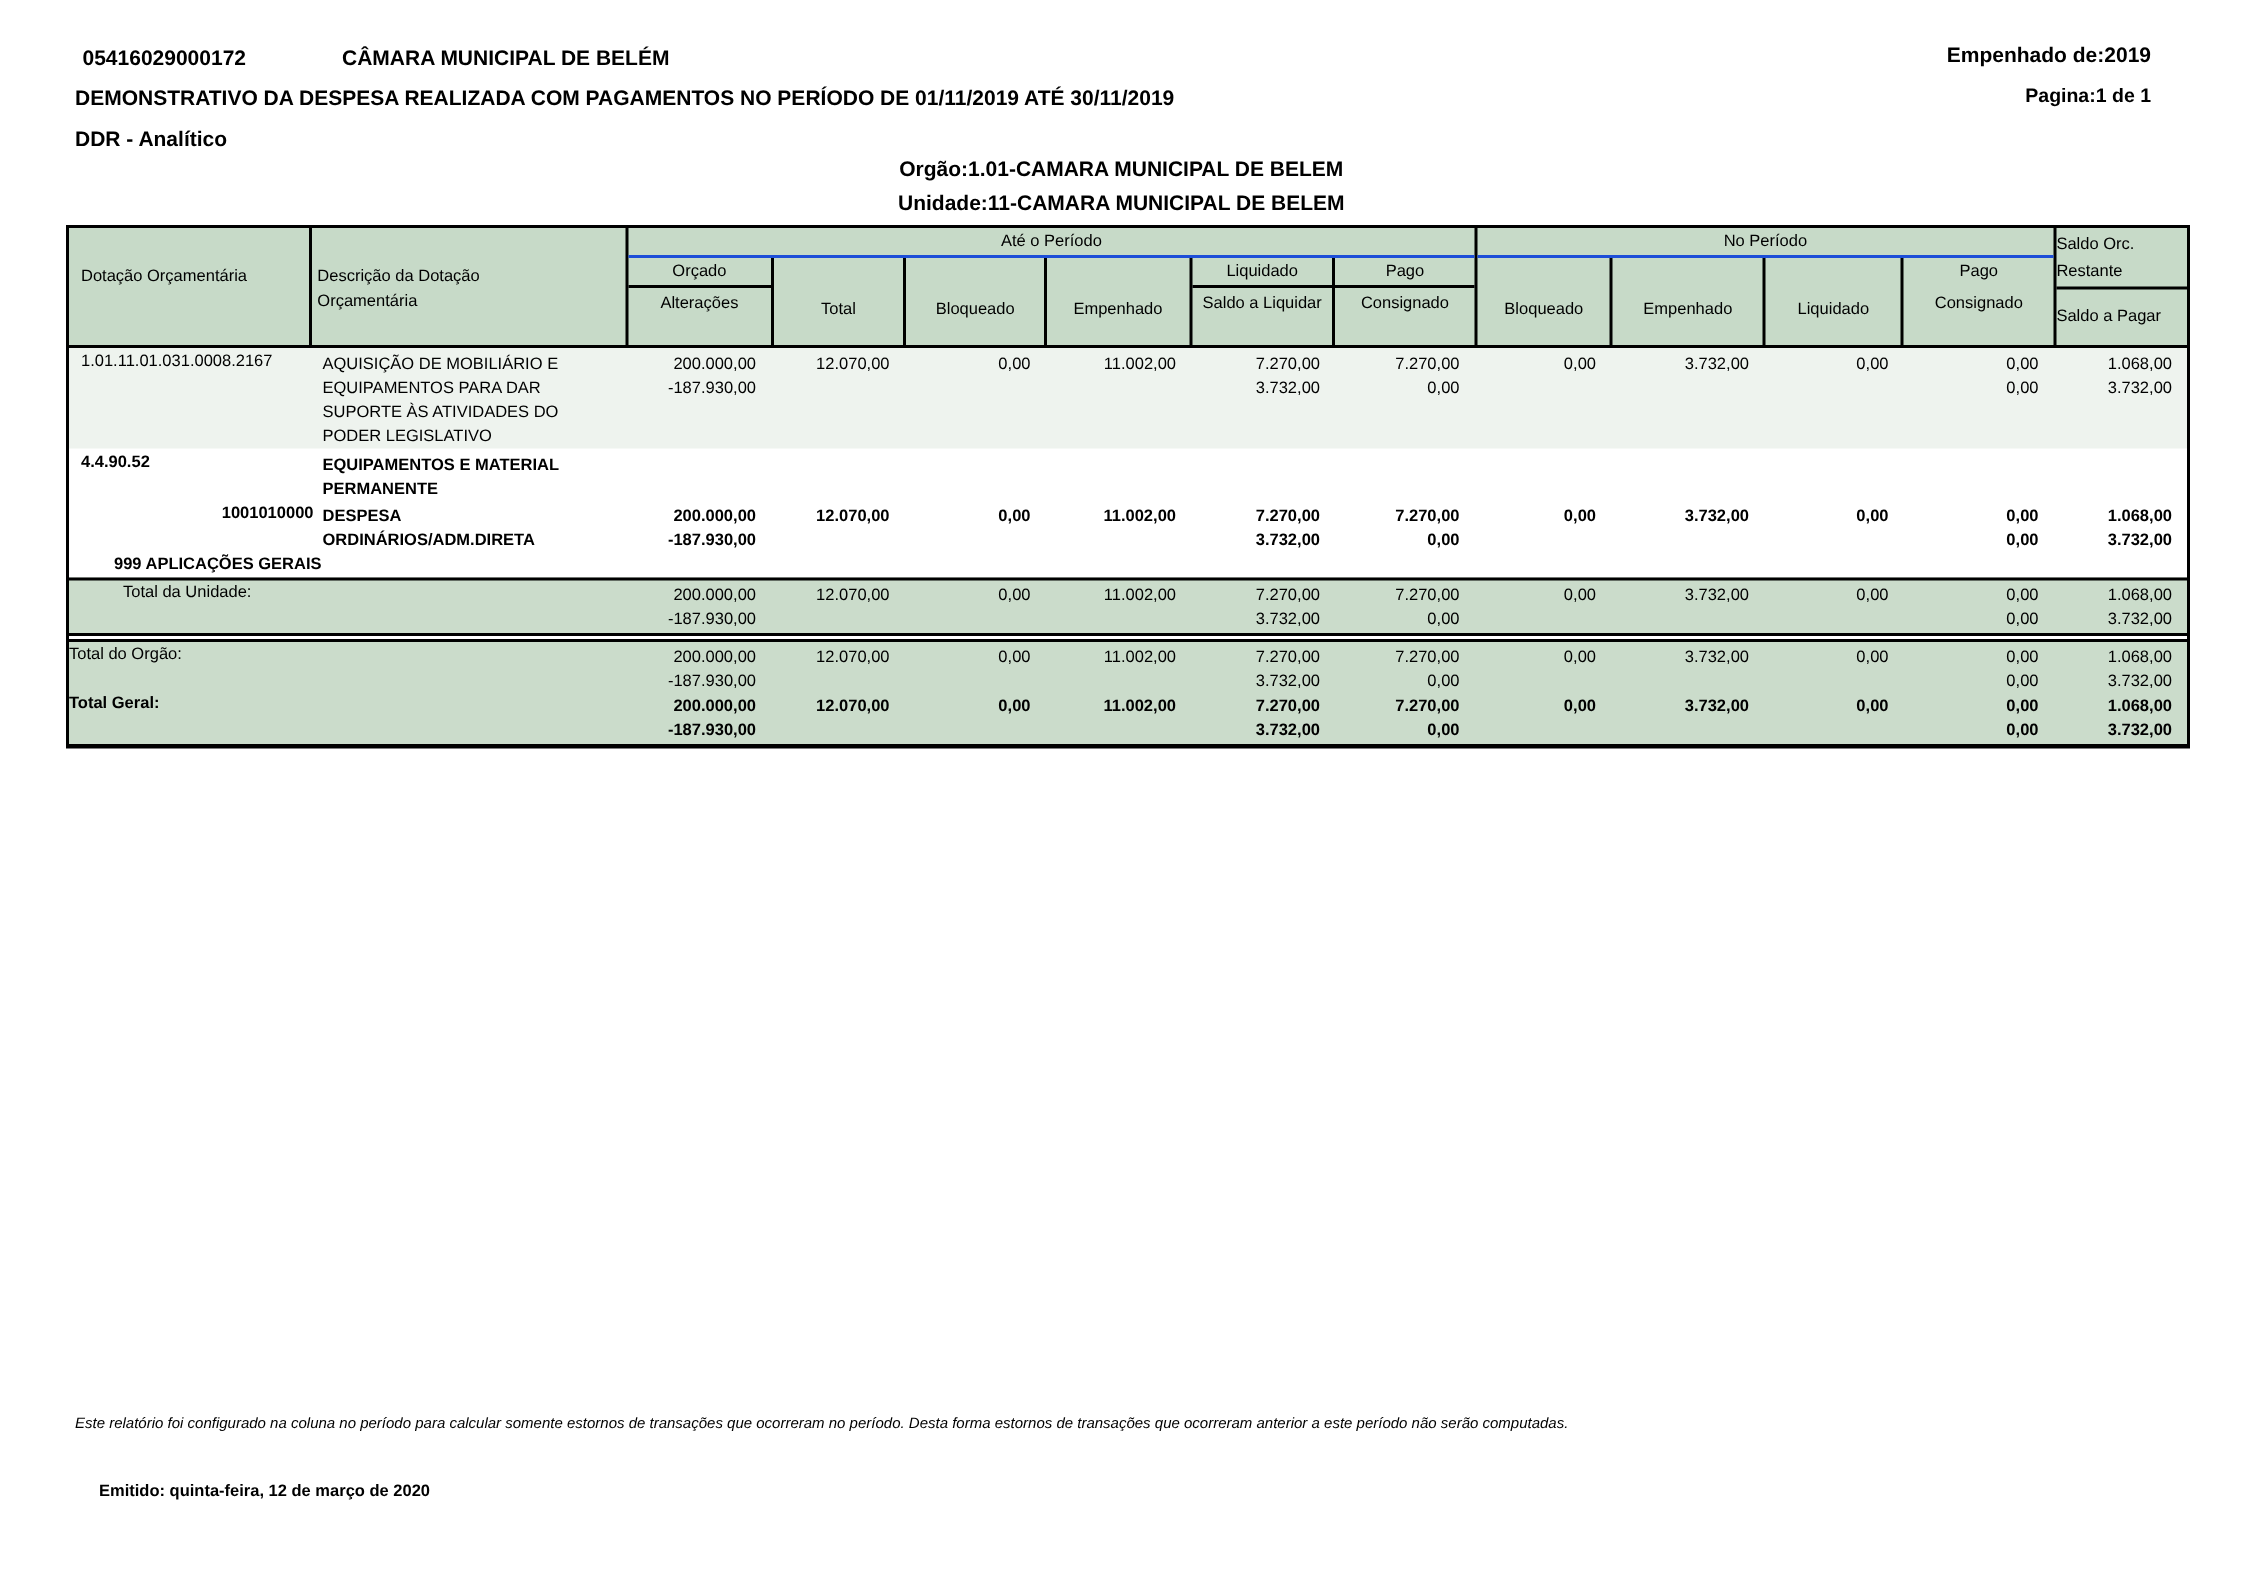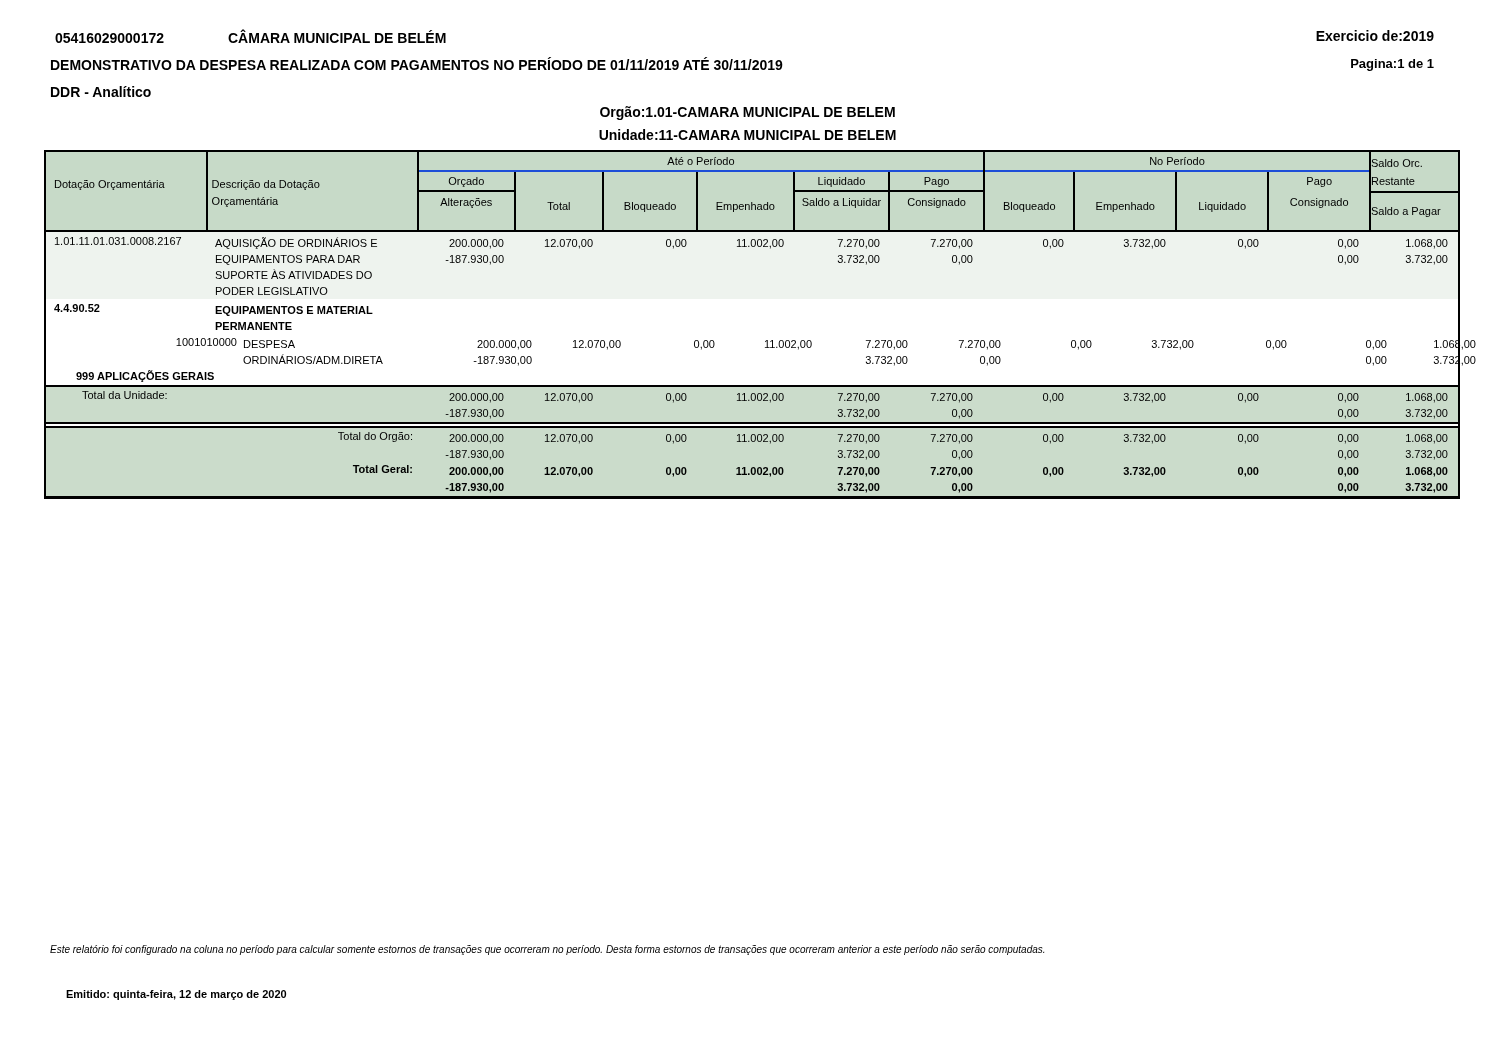--- a/index.html
+++ b/index.html
@@ -44,45 +44,45 @@
 
   
   .grid { display:grid;
     grid-template-columns:165px 206px 97px 89px 94px 97px 96px 93px 91px 102px 93px 100px 89px; }
   .ln { height:16px; line-height:16px; }
   .num { text-align:right; padding-right:10px; }
   .code { padding-left:8px; }
   .desc { padding-left:4px; }
   .row-detail { background:#eef3ee; padding-top:3px; min-height:66px; }
   .row-element { padding-top:3px; min-height:34px; font-weight:bold; }
-  .row-source { padding-top:2px; min-height:34px; font-weight:normal;padding-left:28px; }
+  .row-source { padding-top:2px; min-height:34px; font-weight:bold; }
   .row-source .code { text-align:right; padding-right:2px; padding-left:0; }
   .row-application { min-height:17px; font-weight:bold; padding-left:30px; line-height:16px; }
   .total-box-1 { border-top:2px solid #000; border-bottom:2px solid #000;
     background:#cbdccb; padding-top:2px; min-height:38px; }
   .total-box-2 { margin-top:2px; border-top:2px solid #000; background:#cbdccb; padding-top:2px; }
   .row-total { min-height:33px; }
   .label-left { grid-column:1 / 3; padding-left:36px; }
-  .label-right { grid-column:1 / 3; text-align:right; padding-right:4px; }
+  .label-right { grid-column:1 / 3; text-align:left; padding-right:4px; }
   .row-geral { font-weight:bold; }
 
   
   .footer-note { left:50px; top:944px; font-size:10px; font-style:italic; white-space:nowrap; }
   .emitted-line { left:50px; top:988px; font-size:11px; font-weight:bold;margin-left:16px; }
 </style>
 </head>
 <body>
 
 <div class="page">
 
   <div class="abs doc-number">05416029000172</div>
   <div class="abs entity-name">CÂMARA MUNICIPAL DE BELÉM</div>
   <div class="abs report-title">DEMONSTRATIVO DA DESPESA REALIZADA COM PAGAMENTOS NO PERÍODO DE 01/11/2019 ATÉ 30/11/2019</div>
   <div class="abs report-type">DDR - Analítico</div>
-  <div class="abs exercise">Exercicio de:2019</div>
+  <div class="abs exercise">Empenhado de:2019</div>
   <div class="abs page-info">Pagina:1 de 1</div>
   <div class="abs orgao-line">Orgão:1.01-CAMARA MUNICIPAL DE BELEM</div>
   <div class="abs unidade-line">Unidade:11-CAMARA MUNICIPAL DE BELEM</div>
 
   <div class="report-table">
 
     <div class="thead">
       <div class="h-col1">Dotação Orçamentária</div>
       <div class="h-col2">
         <div>Descrição da Dotação</div>
@@ -125,21 +125,21 @@
           <div>Saldo Orc.</div>
           <div>Restante</div>
         </div>
         <div class="saldo-bot">Saldo a Pagar</div>
       </div>
     </div>
 
     <div class="grid row-detail">
       <div class="code">1.01.11.01.031.0008.2167</div>
       <div class="desc">
-        <div class="ln">AQUISIÇÃO DE ORDINÁRIOS E</div>
+        <div class="ln">AQUISIÇÃO DE MOBILIÁRIO E</div>
         <div class="ln">EQUIPAMENTOS PARA DAR</div>
         <div class="ln">SUPORTE ÀS ATIVIDADES DO</div>
         <div class="ln">PODER LEGISLATIVO</div>
       </div>
       <div class="num">
           <div class="ln">200.000,00</div>
           <div class="ln">-187.930,00</div>
         </div>
       <div class="num">
           <div class="ln">12.070,00</div>

